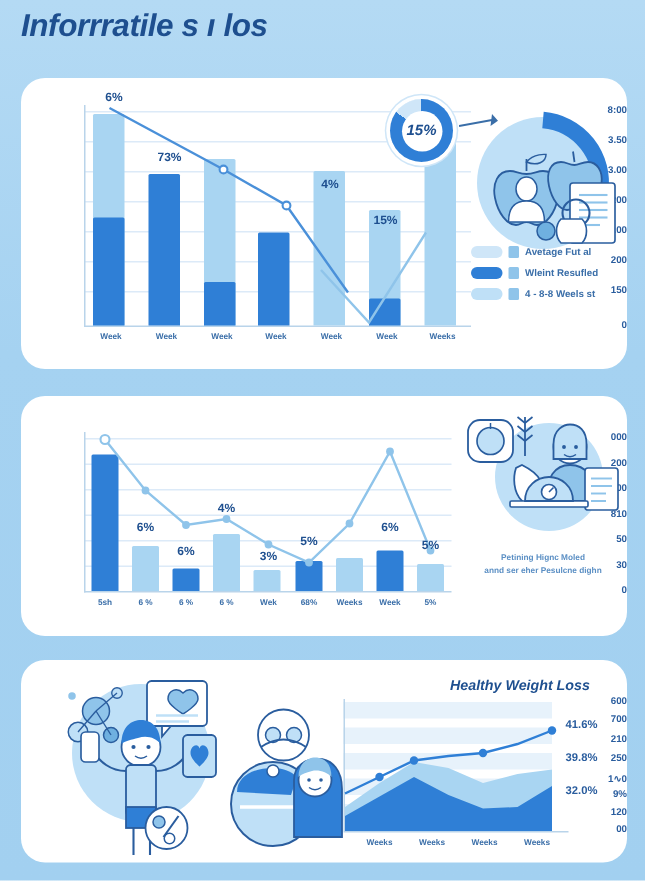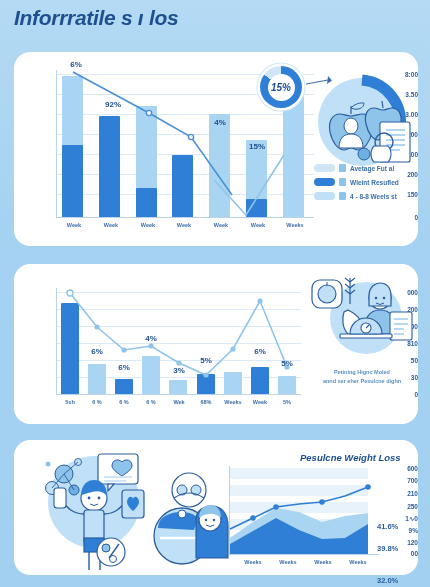--- a/index.html
+++ b/index.html
@@ -157,21 +157,20 @@
     font-style: italic;
     color: #1e4f8f;
     white-space: nowrap;
   }
   .side-label {
     position: absolute;
     font-size: 7.5px;
     font-weight: bold;
     color: #2a5d9e;
     white-space: nowrap;
-    margin-top: 44px;
   }
   .stripe {
     position: absolute;
     background: #e7f2fb;
   }
 </style>
 </head>
 <body>
 
 <div class="title">Inforrratile s ı los</div>
@@ -221,21 +220,21 @@
     </div>
 
     <svg class="series-svg" width="404" height="194">
       <polyline points="59,20 135,61 177,85 218,143" fill="none" stroke="#4a90d9" stroke-width="1.6"></polyline>
       <circle cx="135" cy="61" r="2.6" fill="#ffffff" stroke="#4a90d9" stroke-width="1.4"></circle>
       <circle cx="177" cy="85" r="2.6" fill="#ffffff" stroke="#4a90d9" stroke-width="1.4"></circle>
       <polyline points="200,128 232,163 270,103" fill="none" stroke="#8fc4ea" stroke-width="1.6"></polyline>
     </svg>
 
     <div class="bar-label" style="left:62px;  top:8px;">6%</div>
-    <div class="bar-label" style="left:99px;  top:48px;">92%</div>
+    <div class="bar-label" style="left:99px;  top:48px;">73%</div>
     <div class="bar-label" style="left:206px; top:66px;">4%</div>
     <div class="bar-label" style="left:243px; top:90px;">15%</div>
     <div class="bar-label" style="left:280px; top:44px;">1%</div>
 
     <div class="axis-x-label" style="left:60px;  top:170px;">Week</div>
     <div class="axis-x-label" style="left:97px;  top:170px;">Week</div>
     <div class="axis-x-label" style="left:134px; top:170px;">Week</div>
     <div class="axis-x-label" style="left:170px; top:170px;">Week</div>
     <div class="axis-x-label" style="left:207px; top:170px;">Week</div>
     <div class="axis-x-label" style="left:244px; top:170px;">Week</div>
@@ -465,21 +464,21 @@
 
       <path d="M52 52 C52 42 60 38 68 38 C78 38 84 46 84 58 L84 90 L52 90 Z" fill="#2f7fd6" stroke="#2a5d9e" stroke-width="1.2"></path>
       <circle cx="66" cy="52" r="11" fill="#ffffff" stroke="#2a5d9e" stroke-width="1.2"></circle>
       <path d="M55 50 C55 40 62 37 66 37 C73 37 77 42 77 50 C74 47 69 45 64 46 C60 47 57 48 55 50 Z" fill="#8fc4ea"></path>
       <circle cx="62" cy="52" r="1.2" fill="#2a5d9e"></circle>
       <circle cx="70" cy="52" r="1.2" fill="#2a5d9e"></circle>
       <path d="M62 57 Q66 60 70 57" stroke="#2a5d9e" stroke-width="1" fill="none"></path>
     </svg>
   </div>
 
-  <div class="section-title" style="left:286px; top:12px;">Pesulcne Weight Loss</div>
+  <div class="section-title" style="left:286px; top:12px;">Healthy Weight Loss</div>
 
   <div class="chart" id="chart-3" style="left:182px; top:22px; width:222px; height:110px;">
 
     <div class="stripe" style="left:33px; top:6px;  width:139px; height:11px;"></div>
     <div class="stripe" style="left:33px; top:23px; width:139px; height:11px;"></div>
     <div class="stripe" style="left:33px; top:40px; width:139px; height:11px;"></div>
     <div class="stripe" style="left:33px; top:57px; width:139px; height:11px;"></div>
     <div class="stripe" style="left:33px; top:74px; width:139px; height:11px;"></div>
 
     <div class="axis-y-label" style="top:6px;  width:30px;">600</div>
@@ -508,14 +507,14 @@
     </svg>
 
     <div class="axis-x-label" style="left:57px;  top:97px;">Weeks</div>
     <div class="axis-x-label" style="left:92px;  top:97px;">Weeks</div>
     <div class="axis-x-label" style="left:127px; top:97px;">Weeks</div>
     <div class="axis-x-label" style="left:162px; top:97px;">Weeks</div>
   </div>
 
   <div class="side-label" style="left:363px; top:38px;">41.6%</div>
   <div class="side-label" style="left:363px; top:60px;">39.8%</div>
-  <div class="side-label" style="left:363px; top:92px;">32.0%</div>
+  <div class="side-label" style="left:363px; top:82px;">32.0%</div>
 </div>
 
 </body></html>

